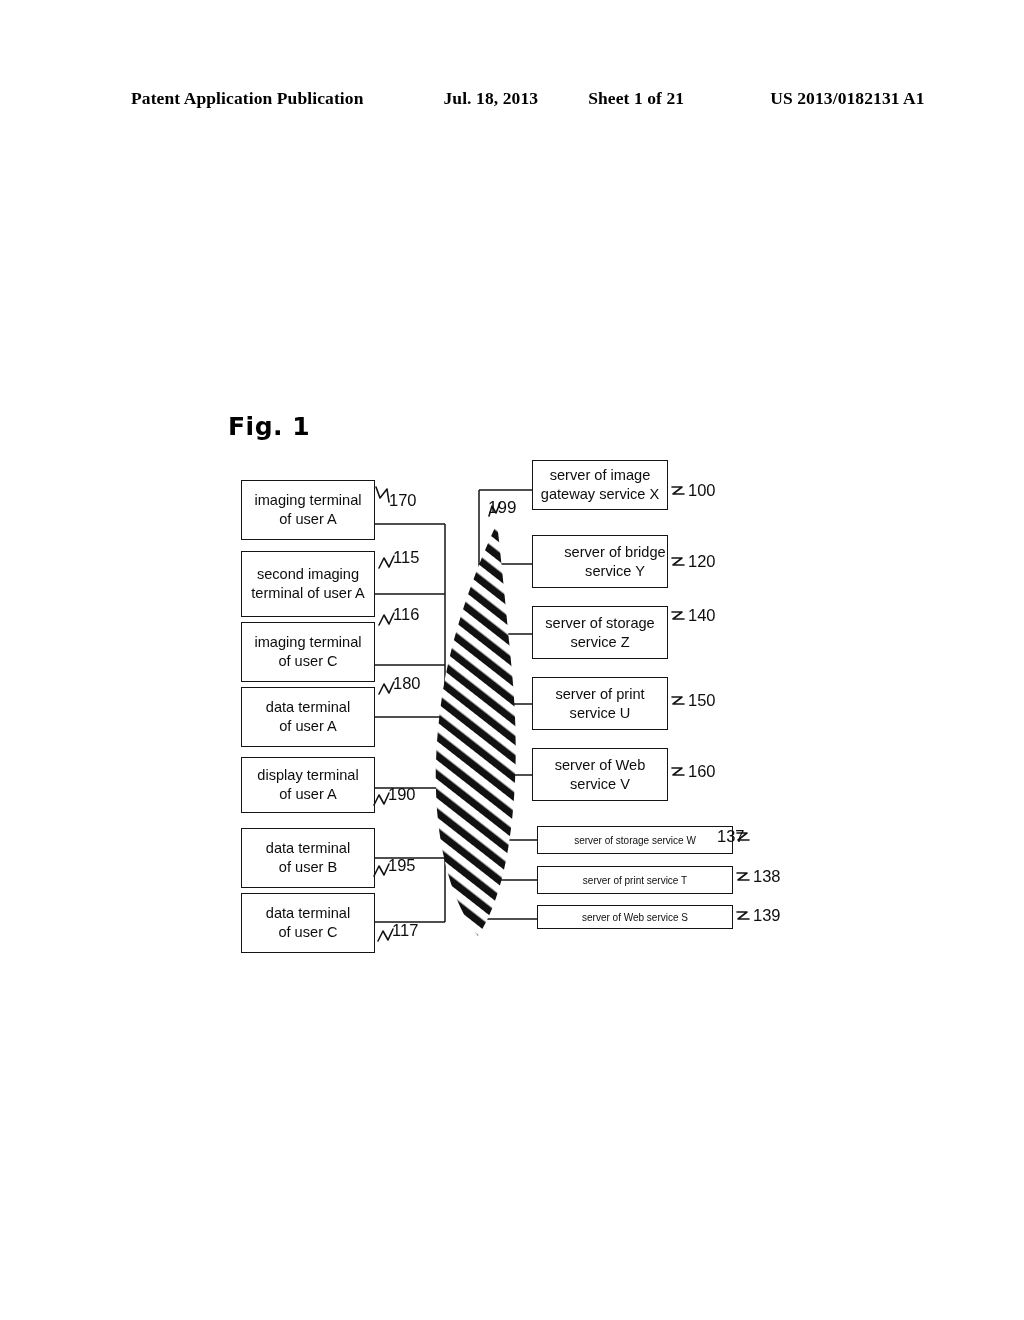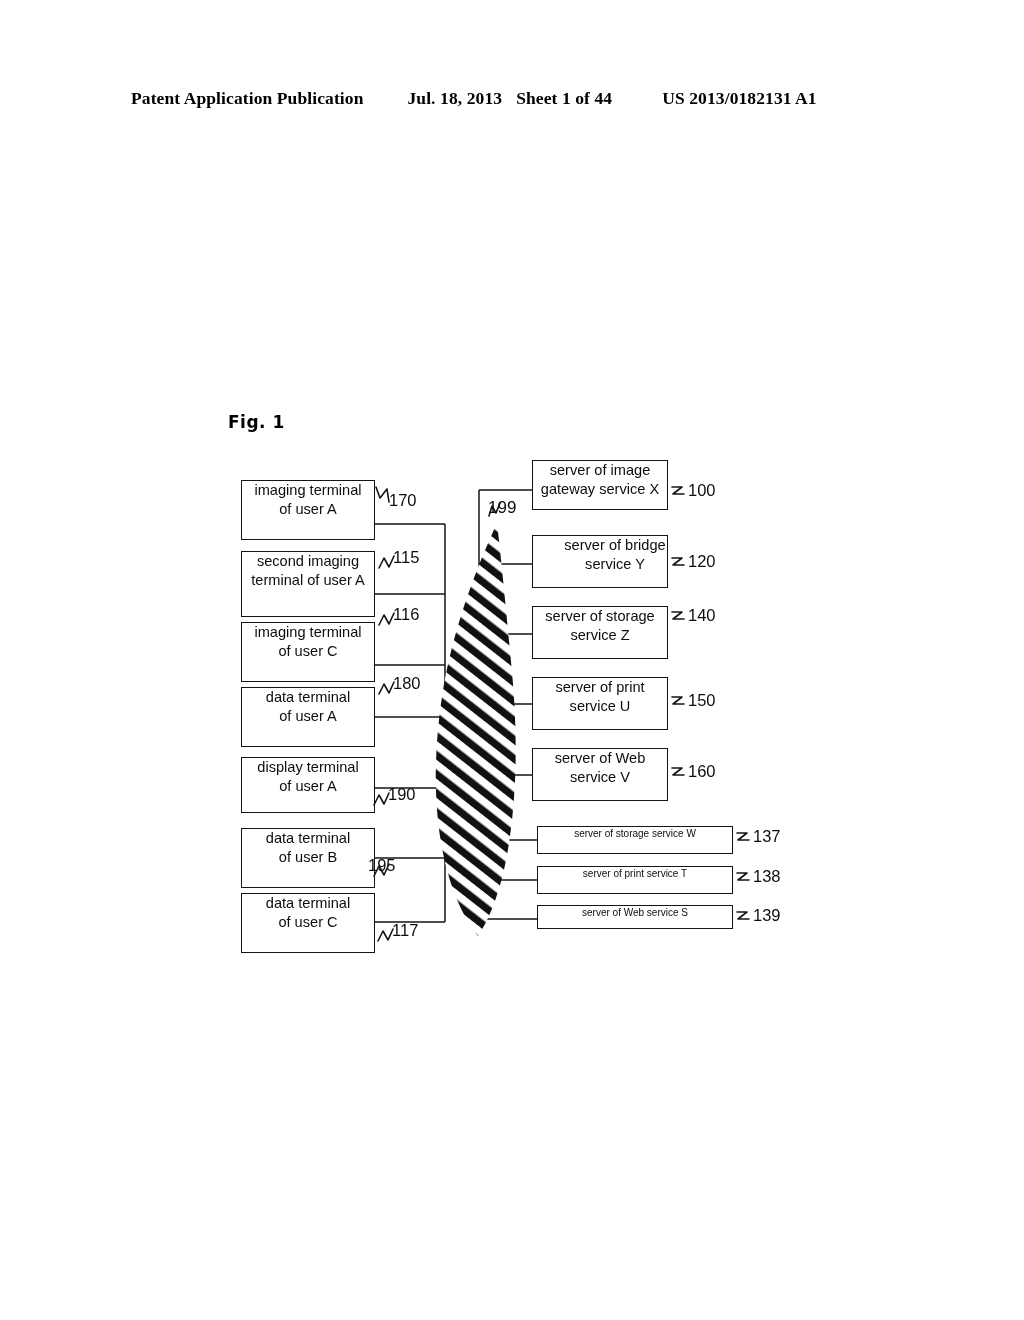--- a/index.html
+++ b/index.html
@@ -24,34 +24,35 @@
     left: 131px;
     width: 762px;
     height: 24px;
     font-family: "Liberation Serif", serif;
     font-weight: bold;
     font-size: 17.5px;
     letter-spacing: 0.1px;
     white-space: nowrap;
     display: flex;
     align-items: baseline;
+    gap: 36px;
   }
   .hdr-pub      { }
   .hdr-date     { margin-left: 44px; }
   .hdr-sheet    { margin-left: 14px; }
   .hdr-patno    { margin-left: 50px; }
 
   
   .fig-title {
     position: absolute;
     left: 228px;
     top: 412px;
     font-family: "DejaVu Sans", sans-serif;
     font-weight: bold;
-    font-size: 17px;
+    font-size: 25px;
     letter-spacing: 0.5px;
   }
 
   .figure {
     position: absolute;
     left: 0;
     top: 0;
     width: 1024px;
     height: 1320px;
   }
@@ -64,20 +65,21 @@
 
   
   .nodebox {
     position: absolute;
     box-sizing: border-box;
     border: 1.4px solid #141414;
     background: #ffffff;
     display: flex;
     flex-direction: column;
     align-items: center;
+    justify-content: center;
     font-family: "Liberation Sans", sans-serif;
     font-size: 14.6px;
     line-height: 1.30;
     color: #0d0d0d;
     text-align: center;
     z-index: 4;
   }
   .nodebox span { display: block; white-space: nowrap; }
   .nodebox.wide { font-size: 10px; }
 
@@ -100,21 +102,21 @@
     z-index: 5;
     pointer-events: none;
   }
 </style>
 </head>
 <body>
 
 <div class="page-header">
   <span class="hdr-pub">Patent Application Publication</span>
   <span class="hdr-date">Jul. 18, 2013</span>
-  <span class="hdr-sheet">Sheet 1 of 44</span>
+  <span class="hdr-sheet">Sheet 1 of 21</span>
   <span class="hdr-patno">US 2013/0182131 A1</span>
 </div>
 
 <div class="fig-title">Fig. 1</div>
 
 <div class="figure">
 
   <svg viewBox="0 0 1024 1320">
     <defs>
 
@@ -260,27 +262,27 @@
       <path d="M 737 873 L 747 873 L 738 880 L 749 880"></path>
       <path d="M 737 912 L 747 912 L 738 919 L 749 919"></path>
     </g>
   </svg>
 
   <div class="refnum" style="left:389px; top:491px;">170</div>
   <div class="refnum" style="left:393px; top:548px;">115</div>
   <div class="refnum" style="left:393px; top:605px;">116</div>
   <div class="refnum" style="left:393px; top:674px;">180</div>
   <div class="refnum" style="left:388px; top:785px;">190</div>
-  <div class="refnum" style="left:368px; top:856px;">195</div>
+  <div class="refnum" style="left:388px; top:856px;">195</div>
   <div class="refnum" style="left:392px; top:921px;">117</div>
 
   <div class="refnum big" style="left:488px; top:498px;">199</div>
 
   <div class="refnum" style="left:688px; top:481px;">100</div>
   <div class="refnum" style="left:688px; top:552px;">120</div>
   <div class="refnum" style="left:688px; top:606px;">140</div>
   <div class="refnum" style="left:688px; top:691px;">150</div>
   <div class="refnum" style="left:688px; top:762px;">160</div>
-  <div class="refnum" style="left:753px; top:827px;">137</div>
+  <div class="refnum" style="left:717px; top:827px;">137</div>
   <div class="refnum" style="left:753px; top:867px;">138</div>
   <div class="refnum" style="left:753px; top:906px;">139</div>
 
 </div>
 
 </body></html>

